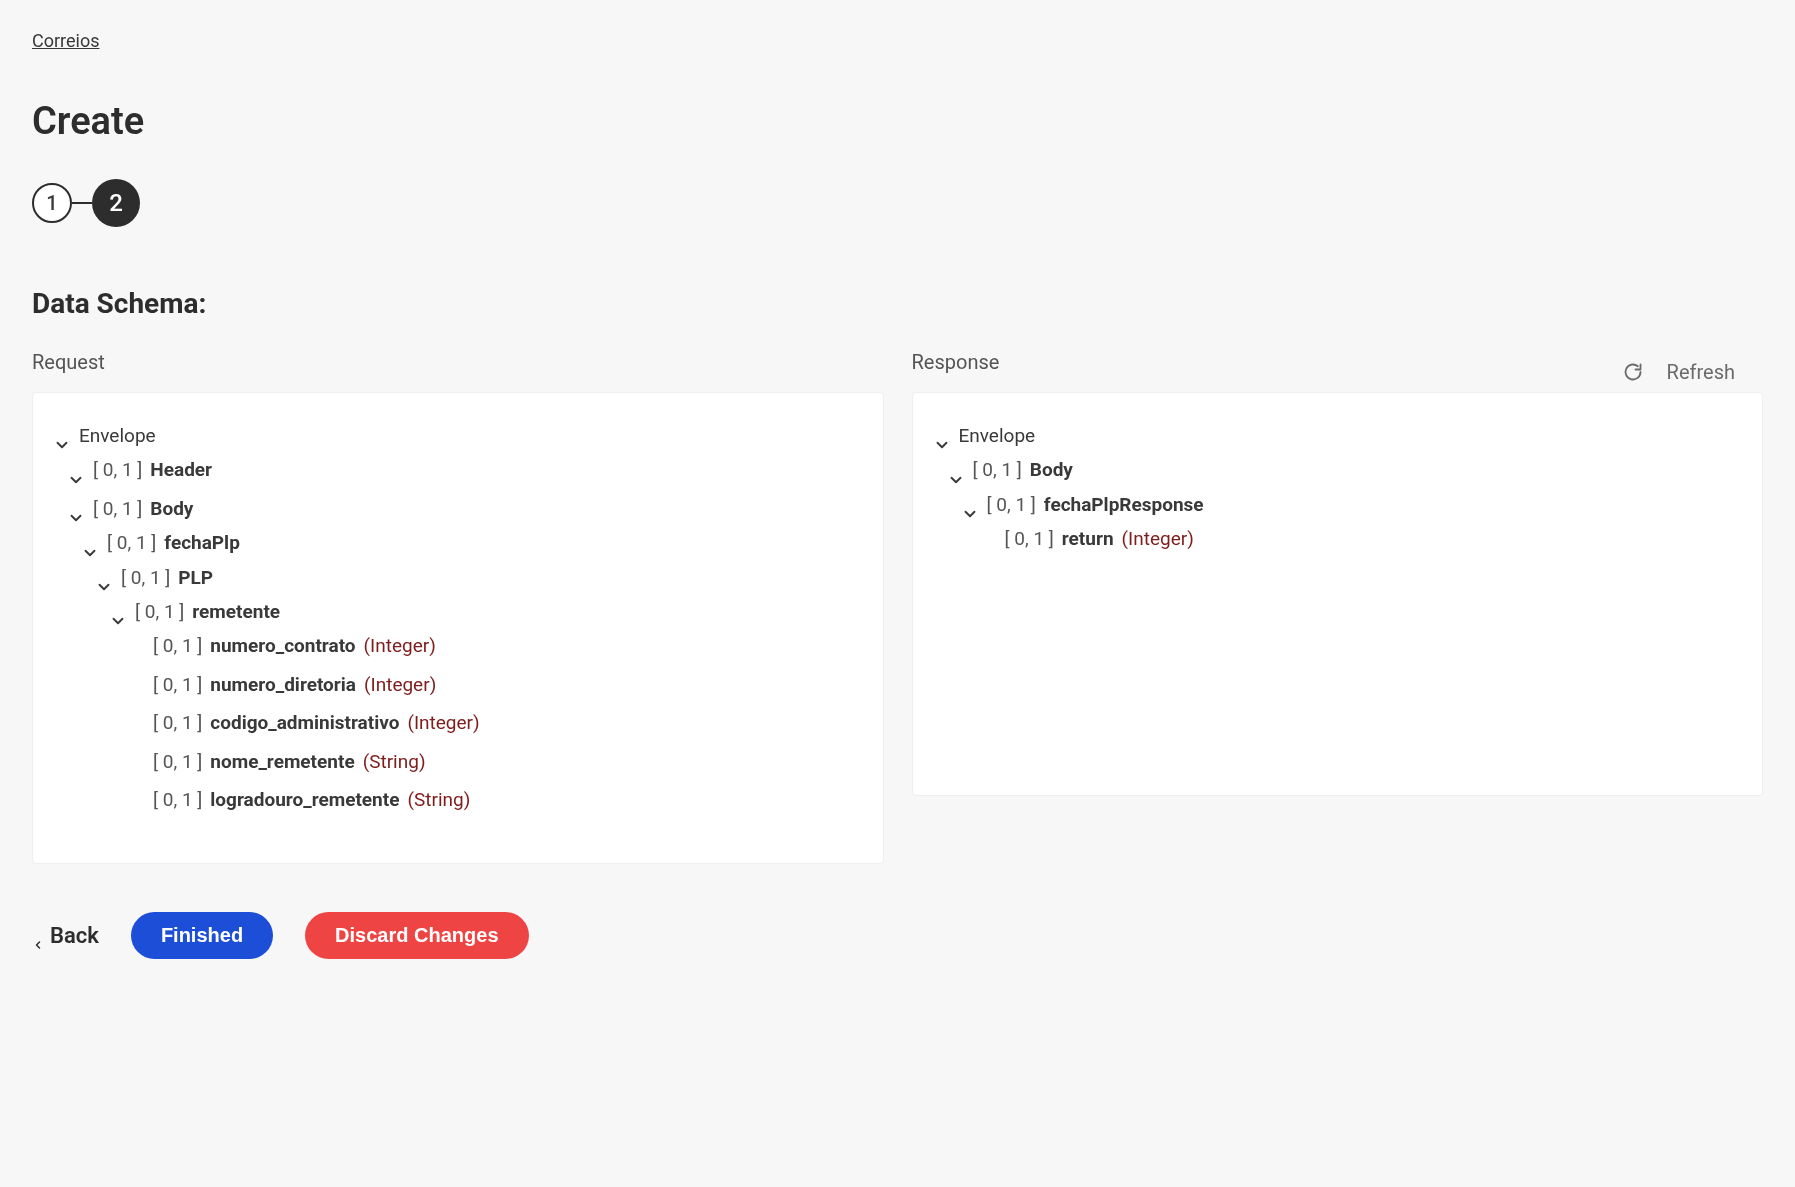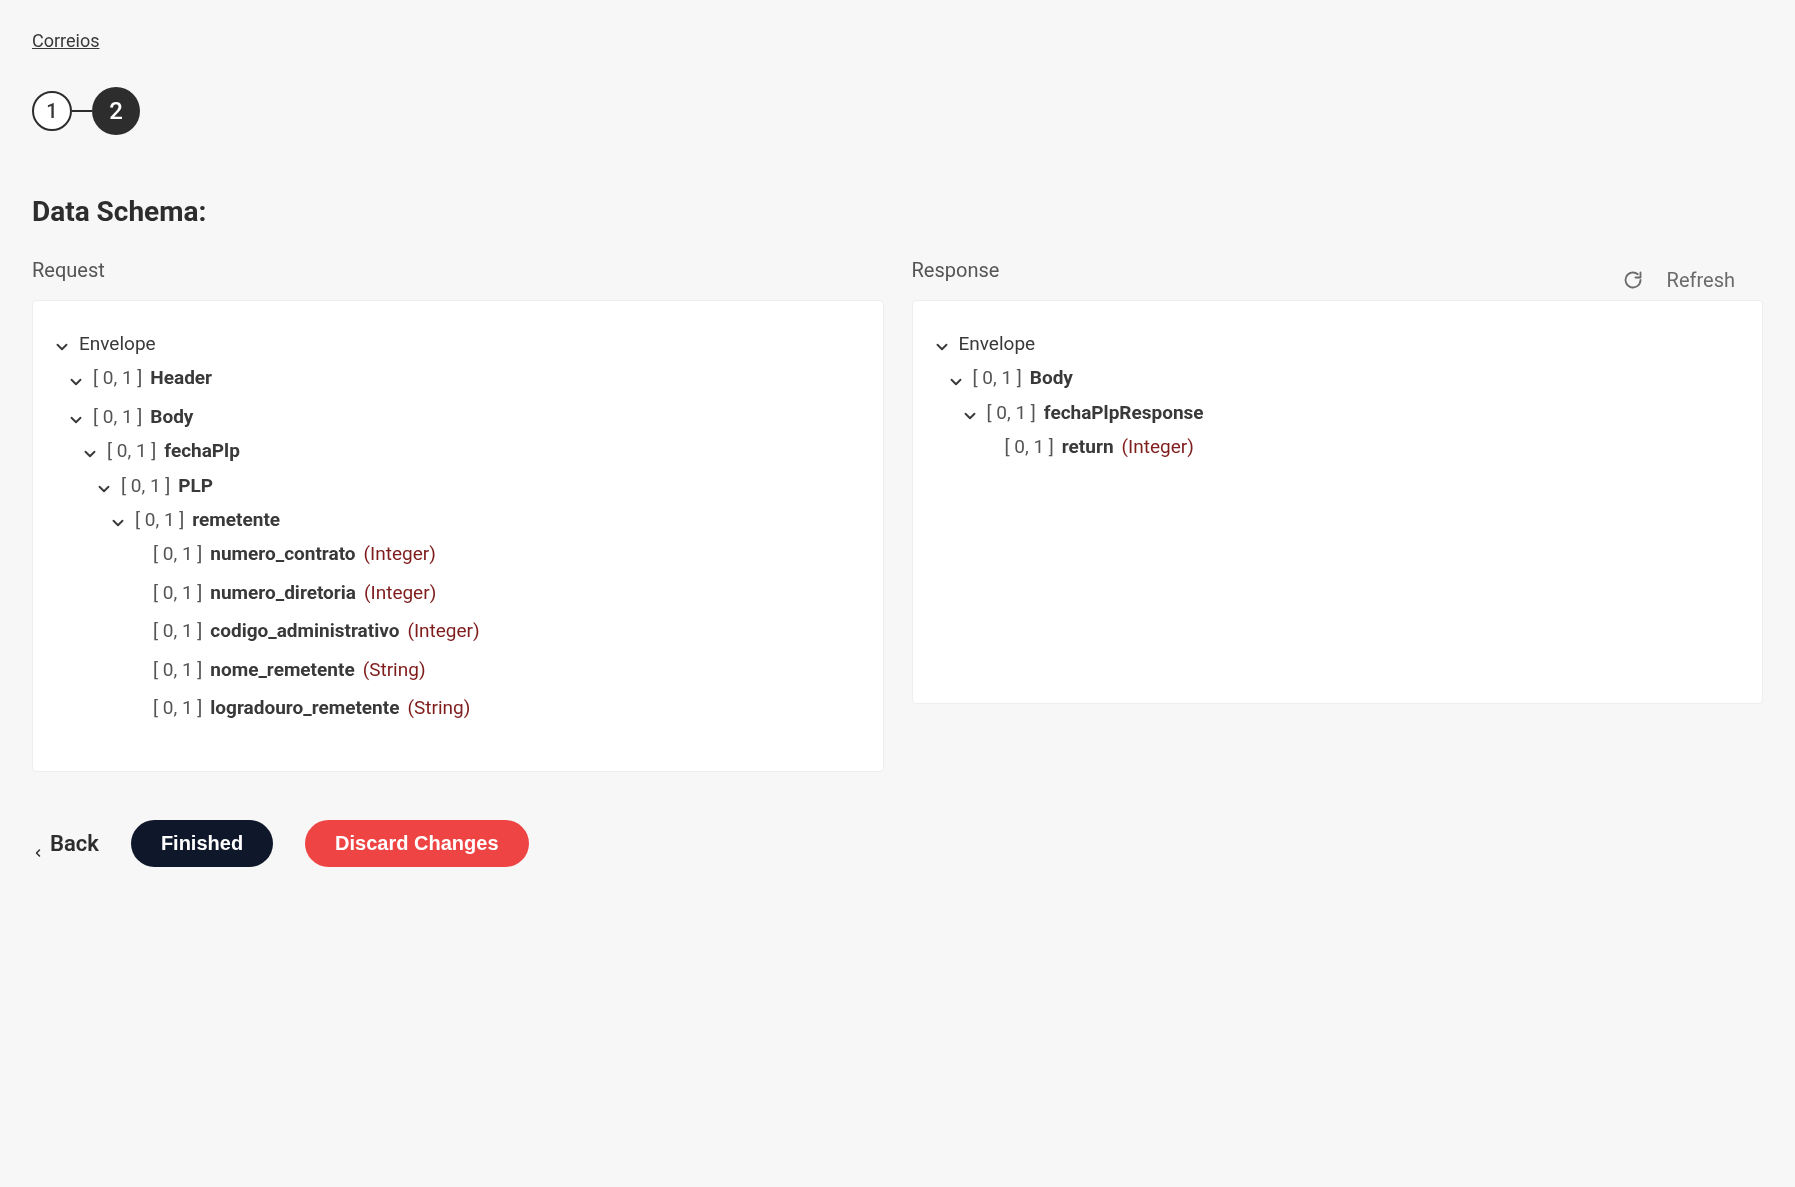--- a/index.html
+++ b/index.html
@@ -114,21 +114,21 @@
   .tree li {
     padding: 4px 0;
     font-size: 19px;
     line-height: 1.6;
   }
   .tree li ul {
     padding-left: 14px;
   }
   .node {
     display: flex;
-    align-items: center;
+    align-items: flex-end;
     gap: 8px;
     cursor: pointer;
   }
   .leaf-node {
     padding-left: 30px;
     cursor: default;
   }
   .chevron {
     width: 18px;
     height: 18px;
@@ -168,35 +168,36 @@
   }
   .btn {
     border: none;
     border-radius: 999px;
     padding: 12px 30px;
     font-size: 20px;
     font-weight: 600;
     cursor: pointer;
   }
   .btn-primary {
-    background: #0f172a;
+    background: #1d4ed8;
     color: #fff;
   }
   .btn-secondary {
     background: #ef4444;
     color: #fff;
   }
 </style>
 </head>
 <body>
 
 <div class="page">
 
   <a class="breadcrumb">Correios</a>
 
+  <h1 class="page-title">Create</h1>
 
   <div class="stepper">
     <div class="step-circle">1</div>
     <div class="step-line"></div>
     <div class="step-circle active">2</div>
   </div>
 
   <div class="section-title">Data Schema:</div>
 
   <div class="refresh-row">

